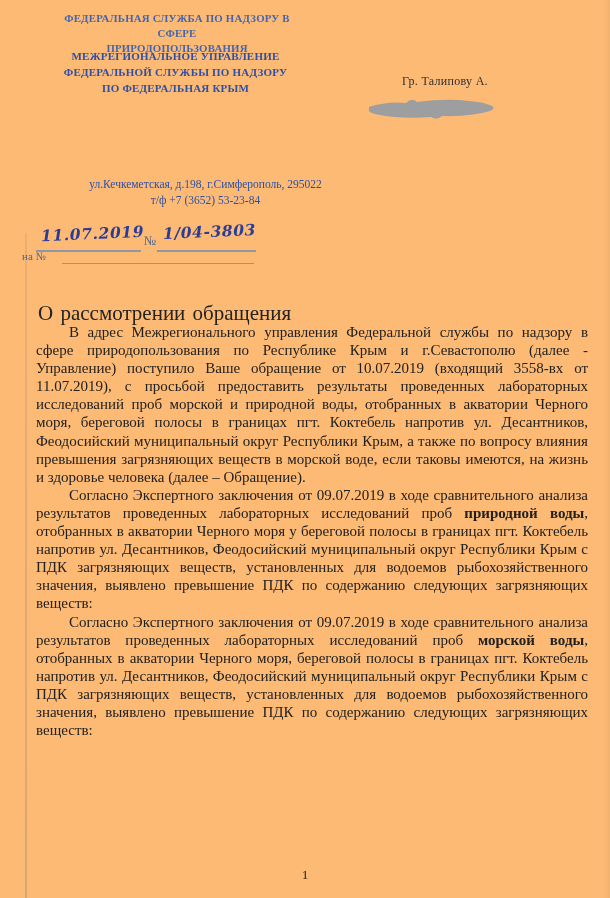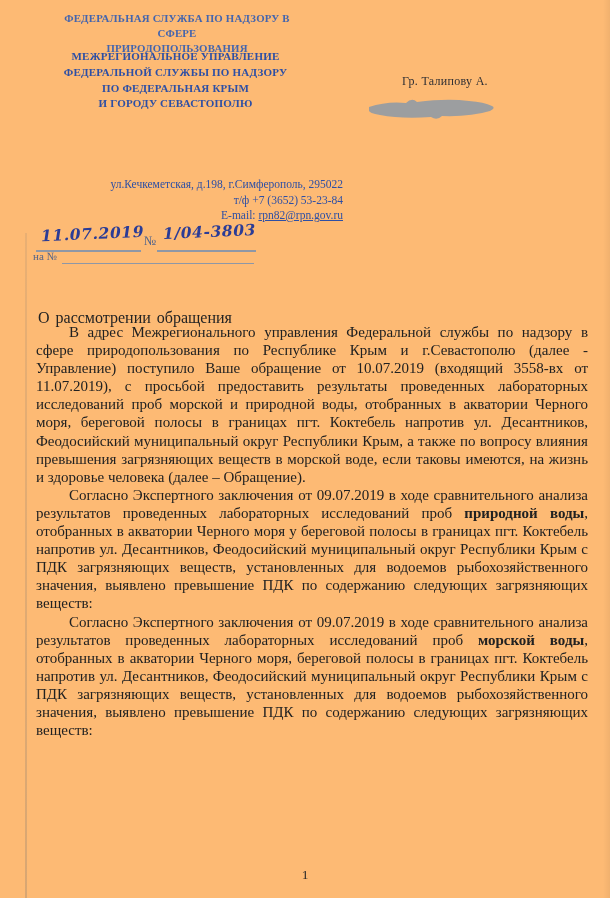--- a/index.html
+++ b/index.html
@@ -25,54 +25,54 @@
     text-align:center; color:#4465ae;
     font-size:10.8px; line-height:15px; font-weight:bold; letter-spacing:.2px;
   }
   .department {
     position:absolute; left:28px; top:49px; width:295px;
     text-align:center; color:#2d4fa5; font-weight:bold;
     font-size:11px; line-height:15.8px; letter-spacing:.2px;
   }
   .address {
     position:absolute; left:68px; top:177px; width:275px;
-    text-align:right; color:#2d4fa5;
+    text-align:center; color:#2d4fa5;
     font-size:11.5px; line-height:15.5px;
   }
   .email-link { color:#2d4fa5; text-decoration:underline; cursor:pointer; }
   
   .recipient-name {
     position:absolute; left:372px; top:74px;
     font-size:12px; color:#2f2f33; letter-spacing:.3px;margin-left:30px;
   }
   .redaction { position:absolute; left:366px; top:98px; }
   
   .rule { position:absolute; height:1.5px; background:#8e97a6; }
   .rule-date { left:36px; top:250px; width:105px; }
   .rule-num  { left:157px; top:250px; width:99px; }
   .rule-reply{ left:62px; top:263px; width:192px; height:1.2px; }
   .no-sign {
     position:absolute; left:144px; top:233px;
     color:#53648a; font-size:13px;
   }
   .reply-label {
-    position:absolute; left:33px; top:250px;
+    position:absolute; left:22px; top:250px;
     color:#53648a; font-size:11px;
   }
   .hw {
     font-family:"DejaVu Serif", serif; font-style:italic; font-weight:bold;
     color:#2b3c96; font-size:15.5px; letter-spacing:.6px;
     display:inline-block; transform:rotate(-2.5deg);
   }
   .hw-date { position:absolute; left:41px; top:224px; }
   .hw-num  { position:absolute; left:163px; top:222px; }
   
   .subject {
-    position:absolute; left:38px; top:309px;
-    font-size:16px; color:#232323; word-spacing:2px;
+    position:absolute; left:38px; top:301px;
+    font-size:21px; color:#232323; word-spacing:2px;
   }
   .body {
     position:absolute; left:36px; top:323px; width:552px;
     font-size:15px; line-height:18.1px; text-align:justify;
     color:#212121;
   }
   .body p { margin:0; text-indent:33px; }
   .page-num {
     position:absolute; left:0; top:867px; width:100%;
     text-align:center; font-size:13.5px; color:#2a2a2a;
@@ -88,35 +88,30 @@
 
   <div class="agency-top">
     <div>ФЕДЕРАЛЬНАЯ СЛУЖБА ПО НАДЗОРУ В СФЕРЕ</div>
     <div>ПРИРОДОПОЛЬЗОВАНИЯ</div>
   </div>
 
   <div class="department">
     <div>МЕЖРЕГИОНАЛЬНОЕ УПРАВЛЕНИЕ</div>
     <div>ФЕДЕРАЛЬНОЙ СЛУЖБЫ ПО НАДЗОРУ</div>
     <div>ПО ФЕДЕРАЛЬНАЯ КРЫМ</div>
-    <div>И ГОРОДУ СЕВАСТОПОЛЮ</div>
   </div>
 
   <div class="recipient-name">Гр. Талипову А.</div>
   <svg class="redaction" width="130" height="26" viewBox="0 0 130 26">
     <path d="M3,9 q18,-6 37,-4 q6,-6 11,-1 q30,-4 52,-1 q15,1 23,5 q4,2 -2,5 q-20,6 -48,5 q-5,5 -11,1 q-30,2 -51,-2 q-12,-2 -11,-5 z" fill="#9c9ea0"></path>
   </svg>
 
   <div class="address">
     <div>ул.Кечкеметская, д.198, г.Симферополь, 295022</div>
     <div>т/ф +7 (3652) 53-23-84</div>
-    <div>
-      <span>E-mail:</span>
-      <span class="email-link">rpn82@rpn.gov.ru</span>
-    </div>
   </div>
 
   <span class="hw hw-date">11.07.2019</span>
   <div class="rule rule-date"></div>
   <span class="no-sign">№</span>
   <span class="hw hw-num">1/04-3803</span>
   <div class="rule rule-num"></div>
   <span class="reply-label">на №</span>
   <div class="rule rule-reply"></div>
 

